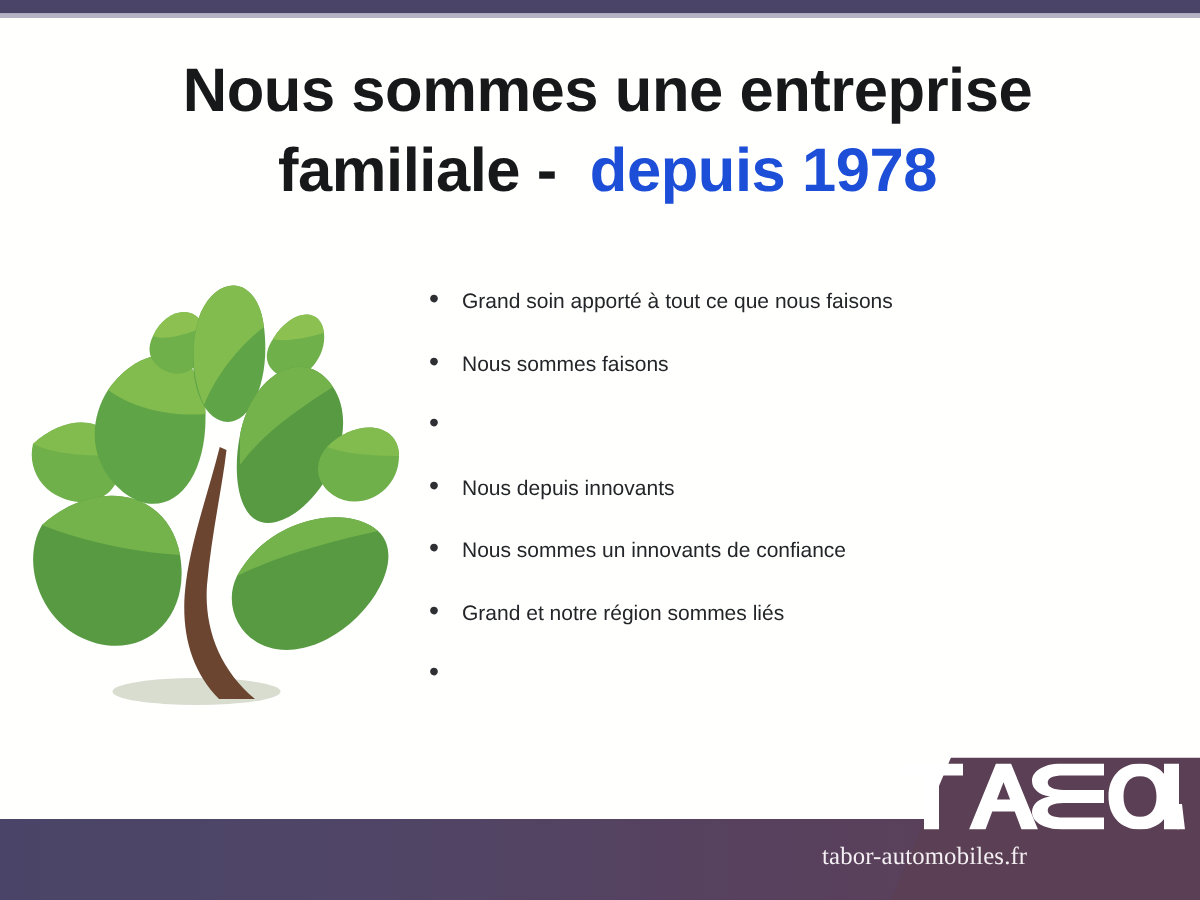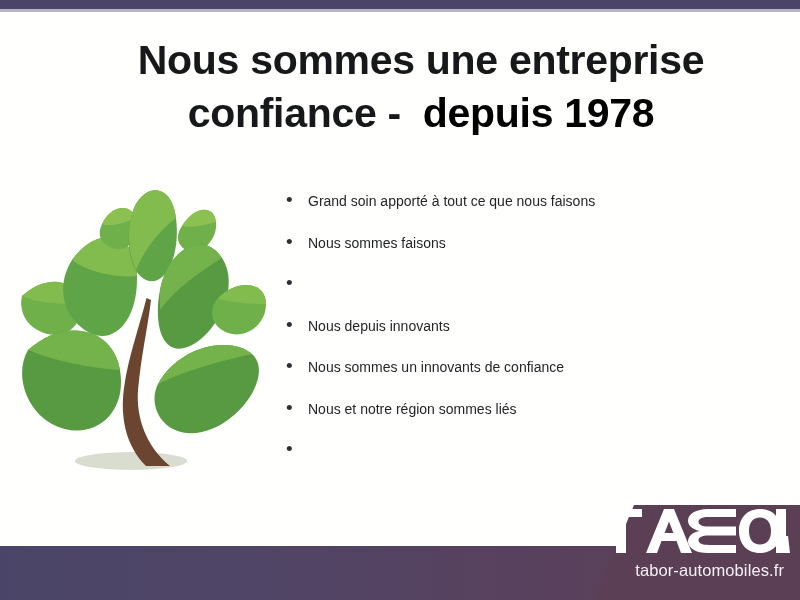--- a/index.html
+++ b/index.html
@@ -35,31 +35,31 @@
     top: 9px; left: 0;
     width: 800px;
     height: 3px;
     background: #b6b2c6;
   }
 
   
   .heading {
     position: absolute;
     top: 34px;
-    left: 76px;
+    left: 60px;
     width: 690px;
     text-align: center;
     font-size: 41px;
     font-weight: bold;
     line-height: 1.30;
     color: #17181a;
     letter-spacing: -0.3px;
   }
   .heading .hl-green {
-    color: #000000;
+    color: #1d4ed8;
     margin-left: 14px;
   }
   .heading .dash-gap {
     display: inline-block;
     width: 8px;
   }
 
   
   .bullets {
     position: absolute;
@@ -122,39 +122,40 @@
     left: 600px;
     top: 509px;
     width: 190px;
     height: 44px;
   }
   .logo-tagline {
     position: absolute;
     left: 548px;
     top: 561px;
     width: 244px;
-    text-align: right;
+    text-align: left;
     padding-right: 8px;
     box-sizing: border-box;
     font-size: 16.5px;
     color: #f3eff2;
     letter-spacing: 0.1px;
+    font-family: Liberation Serif, serif;
   }
 </style>
 </head>
 <body>
 
 <div id="slide">
 
   <div class="top-bar"></div>
   <div class="top-bar-accent"></div>
 
   <div class="heading">
     <span>Nous sommes une entreprise</span><br>
-    <span>confiance -</span><span class="dash-gap"></span><span class="hl-green">depuis 1978</span>
+    <span>familiale -</span><span class="dash-gap"></span><span class="hl-green">depuis 1978</span>
   </div>
 
   <div class="tree">
     <svg viewBox="0 0 266 316" width="266" height="316" xmlns="http://www.w3.org/2000/svg">
       <defs>
         <clipPath id="lf1">
             <ellipse cx="0" cy="0" rx="1" ry="1"></ellipse>
           </clipPath>
       </defs>
 
@@ -225,21 +226,21 @@
     <div class="bullet-row">
       <span class="bullet-dot">•</span>
       <span class="bullet-text">Nous depuis innovants</span>
     </div>
     <div class="bullet-row">
       <span class="bullet-dot">•</span>
       <span class="bullet-text">Nous sommes un innovants de confiance</span>
     </div>
     <div class="bullet-row">
       <span class="bullet-dot">•</span>
-      <span class="bullet-text">Nous et notre région sommes liés</span>
+      <span class="bullet-text">Grand et notre région sommes liés</span>
     </div>
     <div class="bullet-row">
       <span class="bullet-dot">•</span>
     </div>
   </div>
 
   <div class="bottom-band"></div>
 
   <div class="logo-panel"></div>
 

